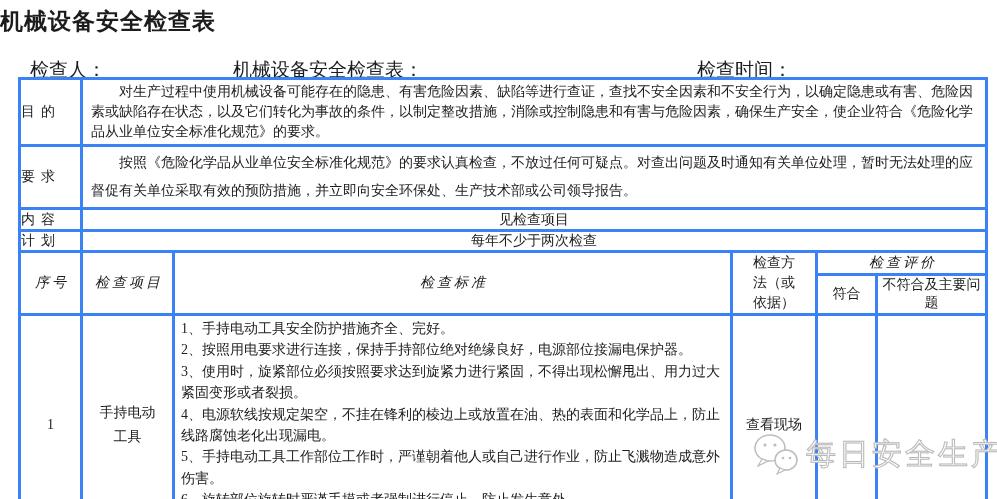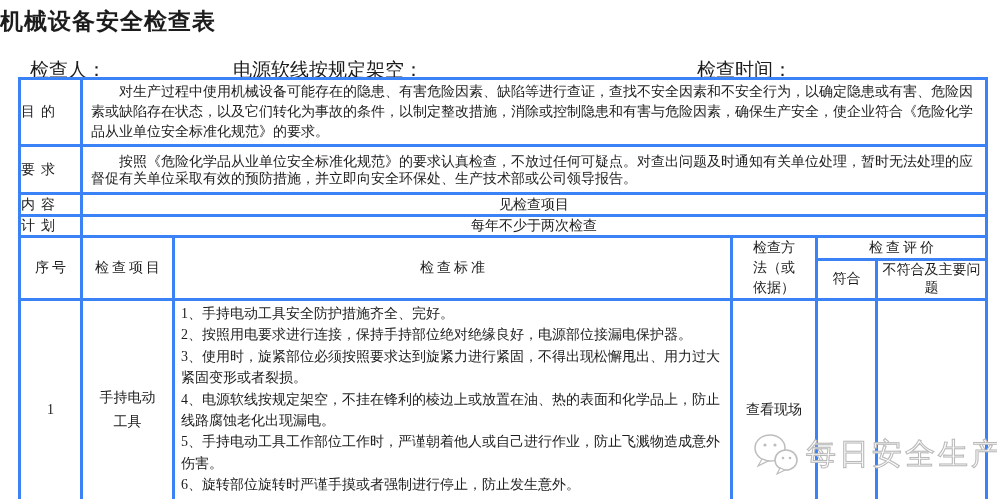--- a/index.html
+++ b/index.html
@@ -37,20 +37,21 @@
     overflow: hidden;
   }
   .label-cell {
     text-align: left;
     letter-spacing: 6px;
   }
   .hdr-cell {
     text-align: center;
     letter-spacing: 3px;
     padding-left: 3px;
+    font-style: italic;
   }
   .para-cell {
     text-align: left;
     padding: 2px 8px;
     line-height: 20px;
     text-indent: 2em;
     vertical-align: middle;
   }
   .center-cell { text-align: center; }
   .standards-cell {
@@ -78,41 +79,41 @@
   }
   .wechat-icon { width: 52px; height: 48px; }
 </style>
 </head>
 <body>
 
 <div class="doc-title">机械设备安全检查表</div>
 
 <div class="info-row">
   <span class="info-label info-inspector">检查人：</span>
-  <span class="info-label info-unit">电源软线按规定架空：</span>
+  <span class="info-label info-unit">机械设备安全检查表：</span>
   <span class="info-label info-time">检查时间：</span>
 </div>
 
 <table class="check-table">
   <colgroup>
     <col style="width:62px">
       <col style="width:92px">
       <col style="width:558px">
     <col style="width:85px">
       <col style="width:60px">
       <col style="width:110px">
   </colgroup>
   <tbody>
     <tr>
       <td class="label-cell" style="height:62px">目的</td>
       <td class="para-cell" colspan="5">对生产过程中使用机械设备可能存在的隐患、有害危险因素、缺陷等进行查证，查找不安全因素和不安全行为，以确定隐患或有害、危险因素或缺陷存在状态，以及它们转化为事故的条件，以制定整改措施，消除或控制隐患和有害与危险因素，确保生产安全，使企业符合《危险化学品从业单位安全标准化规范》的要求。</td>
     </tr>
     <tr>
       <td class="label-cell" style="height:48px">要求</td>
-      <td class="para-cell" style="line-height:17px" colspan="5">按照《危险化学品从业单位安全标准化规范》的要求认真检查，不放过任何可疑点。对查出问题及时通知有关单位处理，暂时无法处理的应督促有关单位采取有效的预防措施，并立即向安全环保处、生产技术部或公司领导报告。</td>
+      <td class="para-cell" style="line-height:28px" colspan="5">按照《危险化学品从业单位安全标准化规范》的要求认真检查，不放过任何可疑点。对查出问题及时通知有关单位处理，暂时无法处理的应督促有关单位采取有效的预防措施，并立即向安全环保处、生产技术部或公司领导报告。</td>
     </tr>
     <tr>
       <td class="label-cell" style="height:22px">内容</td>
       <td class="center-cell" colspan="5">见检查项目</td>
     </tr>
     <tr>
       <td class="label-cell" style="height:21px">计划</td>
       <td class="center-cell" colspan="5">每年不少于两次检查</td>
     </tr>
     <tr>

